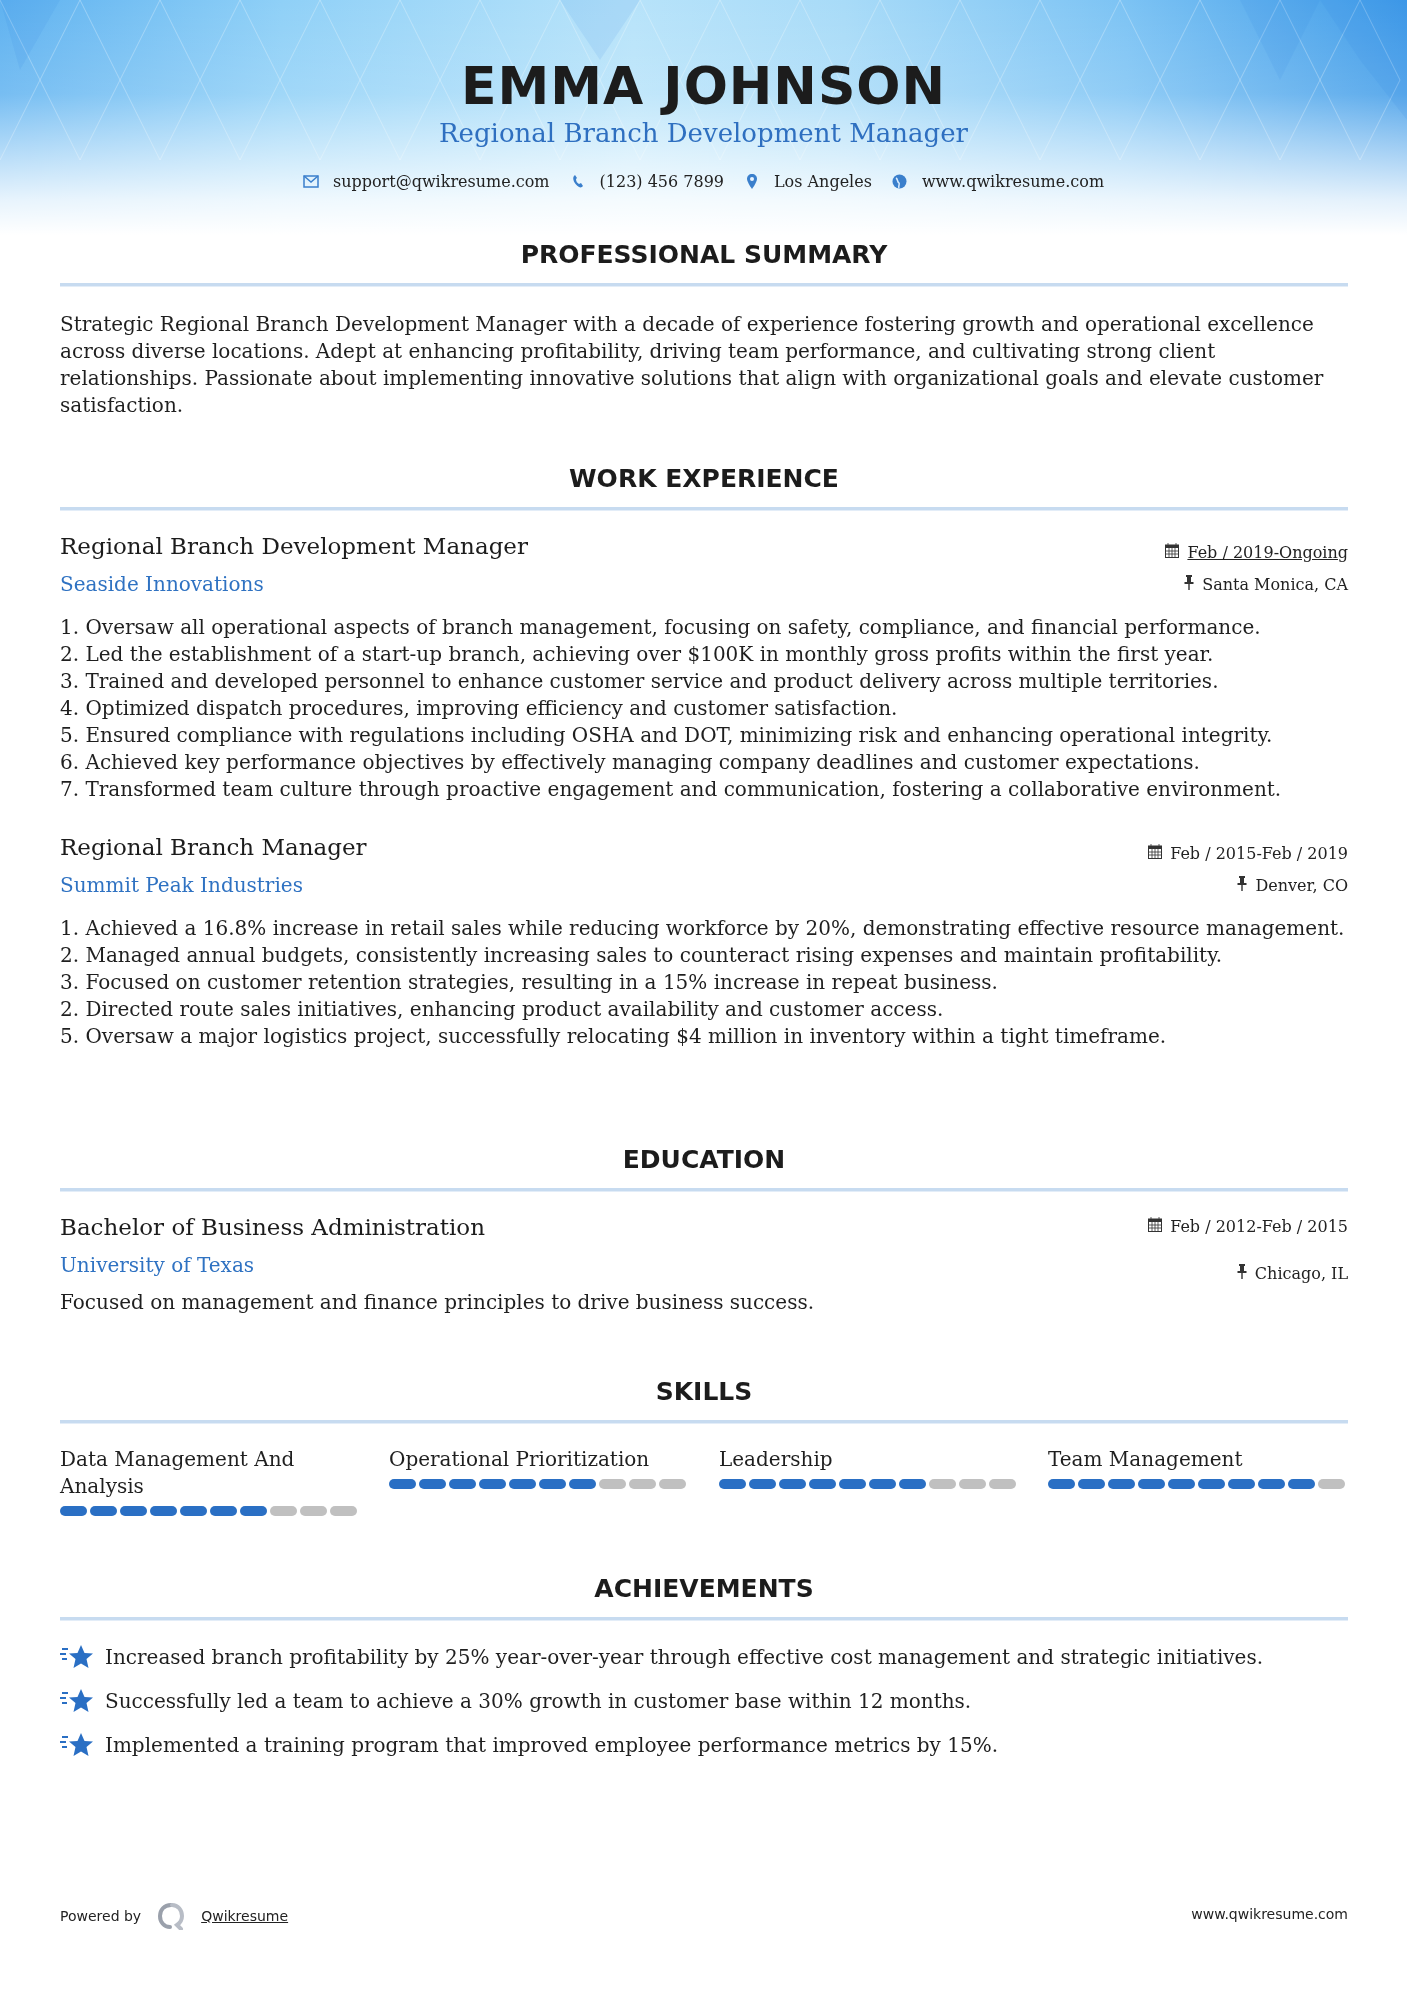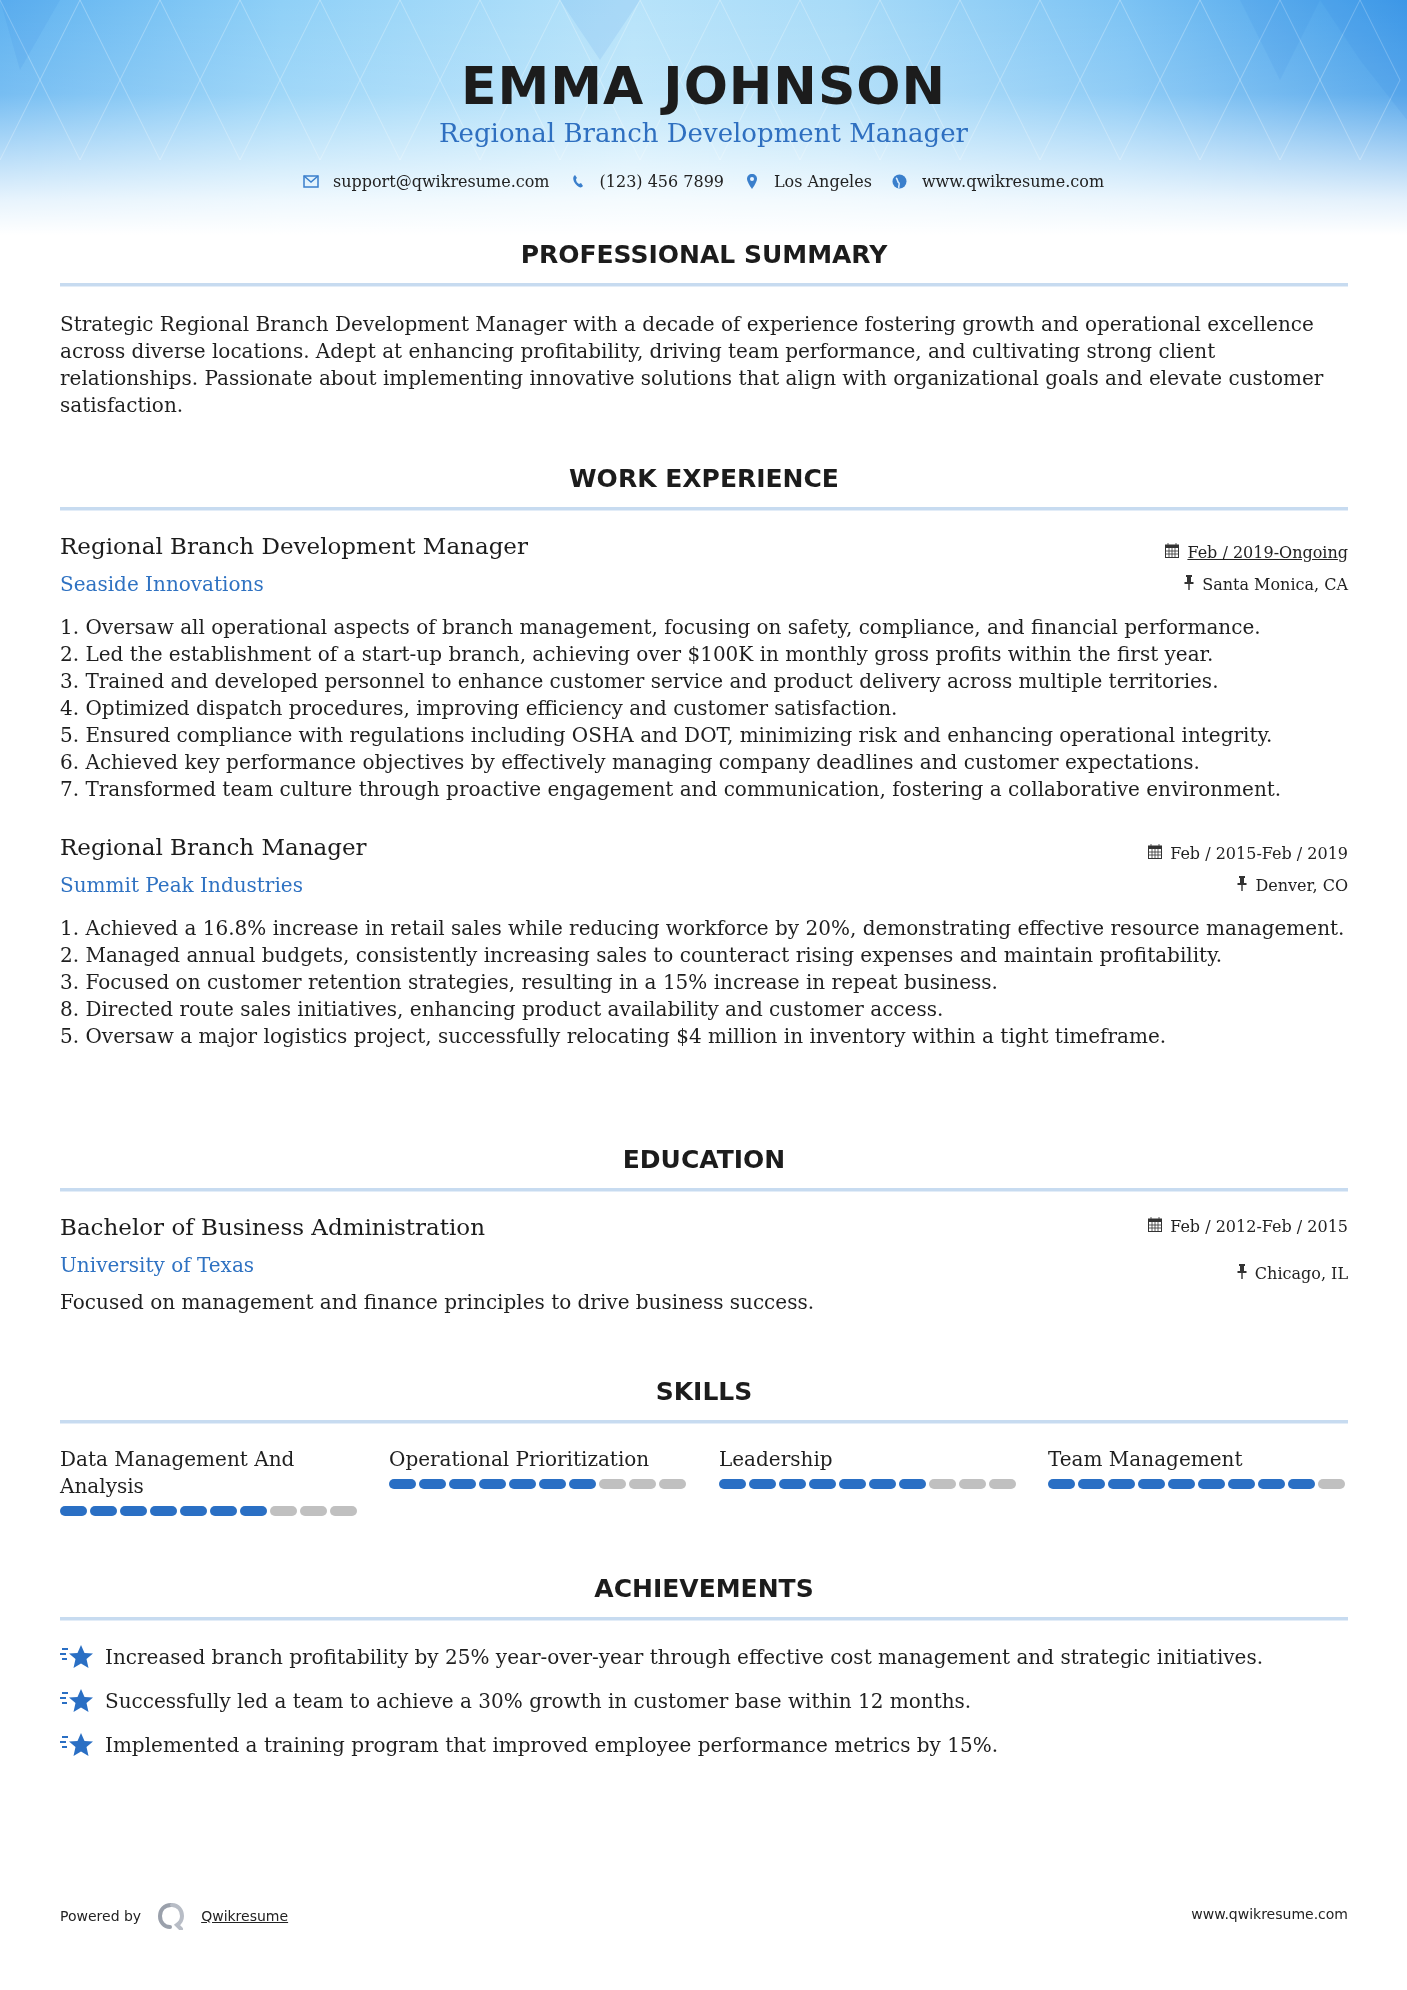--- a/index.html
+++ b/index.html
@@ -176,21 +176,21 @@
         <rect x="0.5" y="7" width="9" height="2" fill="#333"></rect>
         <rect x="4.3" y="9" width="1.4" height="6" fill="#333"></rect>
       </svg>
   </span>
   <span>Denver, CO</span>
 </div>
 <ol class="bullets" style="top:915px;">
   <li>1. Achieved a 16.8% increase in retail sales while reducing workforce by 20%, demonstrating effective resource management.</li>
   <li>2. Managed annual budgets, consistently increasing sales to counteract rising expenses and maintain profitability.</li>
   <li>3. Focused on customer retention strategies, resulting in a 15% increase in repeat business.</li>
-  <li>8. Directed route sales initiatives, enhancing product availability and customer access.</li>
+  <li>2. Directed route sales initiatives, enhancing product availability and customer access.</li>
   <li>5. Oversaw a major logistics project, successfully relocating $4 million in inventory within a tight timeframe.</li>
 </ol>
 
 <div class="section-title" style="top:1145px;">EDUCATION</div>
 <div class="rule" style="top:1188px;"></div>
 <div class="job-title" style="top:1214px;">Bachelor of Business Administration</div>
 <div class="meta" style="top:1217px;">
   <span class="ico">
     <svg width="14" height="15" viewBox="0 0 14 15">
         <rect x="0.5" y="2" width="13" height="12.5" fill="none" stroke="#333" stroke-width="1"></rect>

